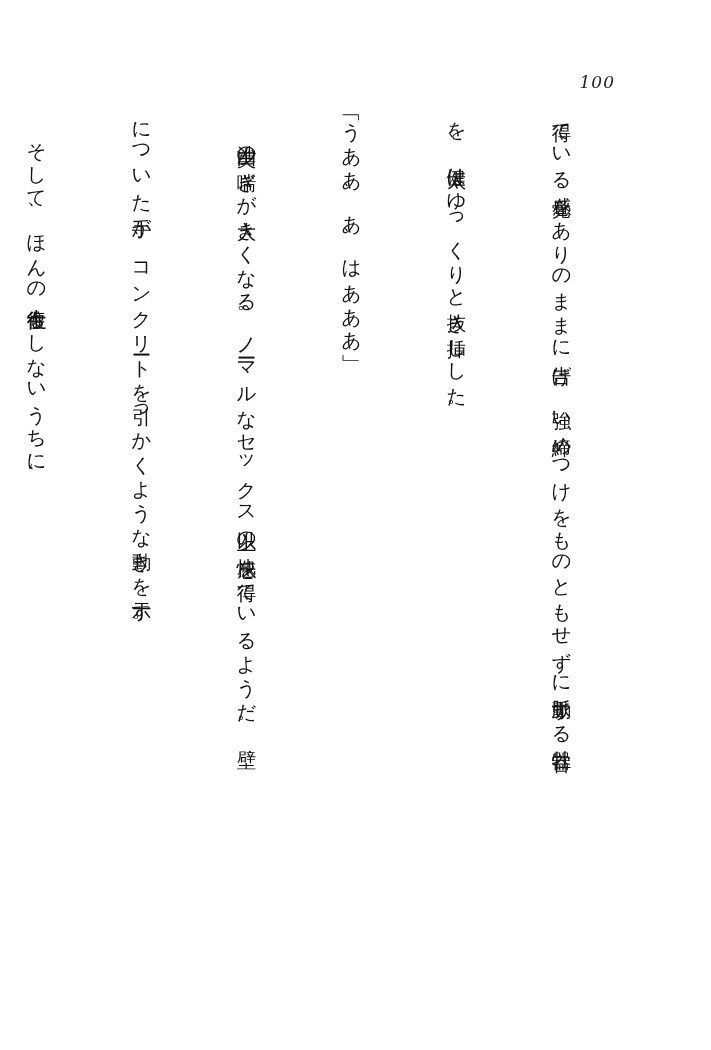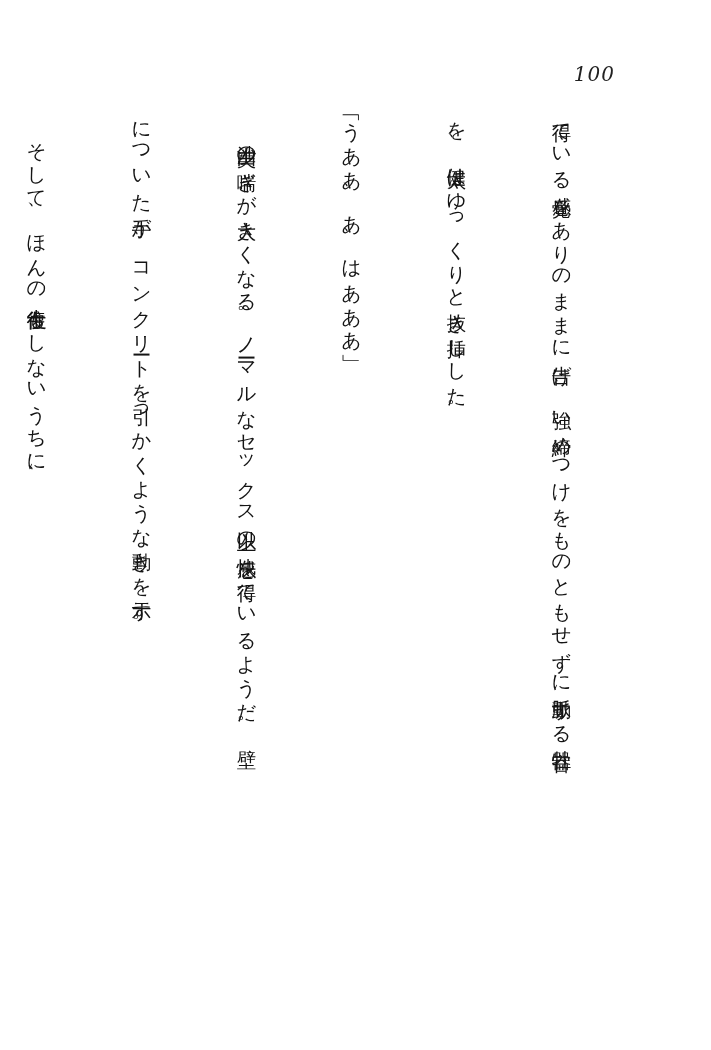--- a/index.html
+++ b/index.html
@@ -11,23 +11,23 @@
     position: relative;
     width: 711px;
     height: 1050px;
     background: #ffffff;
     overflow: hidden;
     font-family: "DejaVu Serif", "Liberation Serif", serif;
     color: #1a1a1a;
   }
   .page-number {
     position: absolute;
-    top: 62px;
+    top: 72px;
     right: 96px;
-    font-size: 20px;
+    font-size: 17px;
     font-family: "DejaVu Serif", "Liberation Serif", serif;
     font-style: italic;
     color: #222;
     letter-spacing: 1px;
   }
   .text-body {
     position: absolute;
     top: 108px;
     right: 62px;
     height: 820px;

